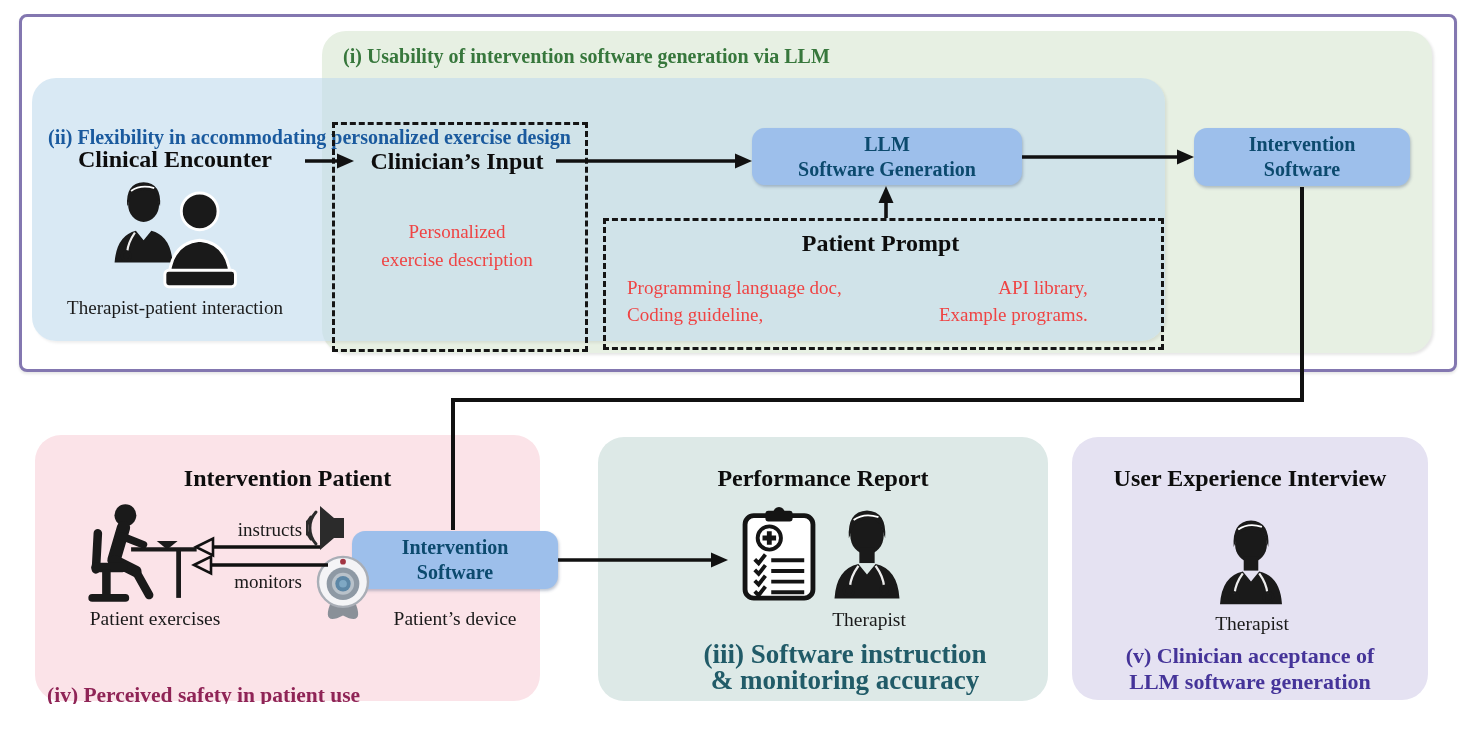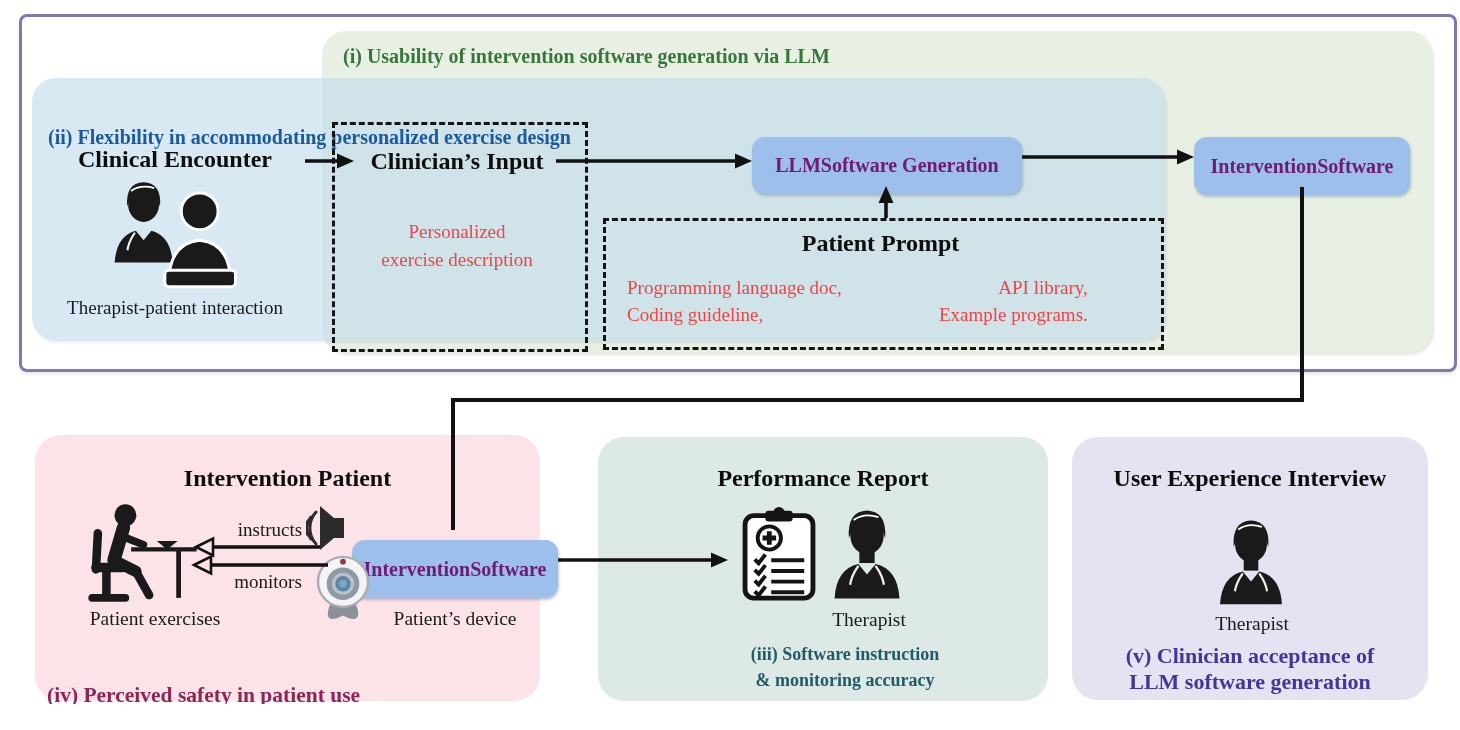--- a/index.html
+++ b/index.html
@@ -11,34 +11,34 @@
          border:3px solid #8377B0;border-radius:8px;box-shadow:0 2px 3px rgba(0,0,0,.10);}
   .green-panel{left:322px;top:31px;width:1110px;height:322px;background:#E7F0E3;
                border-radius:24px;box-shadow:2px 2px 3px rgba(0,0,0,.10);}
   .blue-panel{left:32px;top:78px;width:1133px;height:263px;background:rgba(193,219,238,.62);
               border-radius:24px;box-shadow:2px 2px 3px rgba(0,0,0,.07);}
   .panel-label{font-weight:bold;font-size:20px;white-space:nowrap;}
   .lbl-green{color:#37773C;} .lbl-blue{color:#1A5A9E;}
   
   .dashed{border:3px dashed #151515;background:transparent;}
   
-  .pbox{background:#9DBFEB;border-radius:13px;display:flex;flex-direction:row;
+  .pbox{background:#9DBFEB;border-radius:13px;display:flex;flex-direction:column;
         align-items:center;justify-content:center;font-weight:bold;font-size:20px;
-        line-height:25px;color:#701a75;text-align:center;
-        box-shadow:1px 2px 3px rgba(50,70,110,.30);margin-top:9px;}
+        line-height:25px;color:#0c4a6e;text-align:center;
+        box-shadow:1px 2px 3px rgba(50,70,110,.30);}
   .ttl{font-weight:bold;font-size:24px;color:#0d0d0d;text-align:center;white-space:nowrap;}
   .cap{font-size:19px;color:#1a1a1a;text-align:center;white-space:nowrap;}
   .body-txt{font-size:19px;line-height:28px;color:#ef4444;text-align:center;}
   
   .pink-panel{left:35px;top:435px;width:505px;height:266px;background:#FBE3E8;border-radius:26px;}
   .teal-panel{left:598px;top:437px;width:450px;height:264px;background:#DDE9E7;border-radius:26px;}
   .purple-panel{left:1072px;top:437px;width:356px;height:263px;background:#E5E2F2;border-radius:26px;}
   .finding{font-weight:bold;white-space:nowrap;}
   .finding-iv{font-size:21.5px;color:#8F2456;}
-  .finding-iii{font-size:18px;color:#215B68;text-align:center;line-height:25.5px;margin-left:44px;}
+  .finding-iii{font-size:27px;color:#215B68;text-align:center;line-height:25.5px;margin-left:44px;}
   .finding-v{font-size:22px;color:#453499;text-align:center;line-height:25.5px;}
   .center-block{left:0;right:0;text-align:center;}
   svg{display:block;}
   #connector-layer{left:0;top:0;pointer-events:none;}
 </style>
 </head>
 <body>
 
 <svg width="0" height="0" style="position:absolute" aria-hidden="true">
   <defs>

